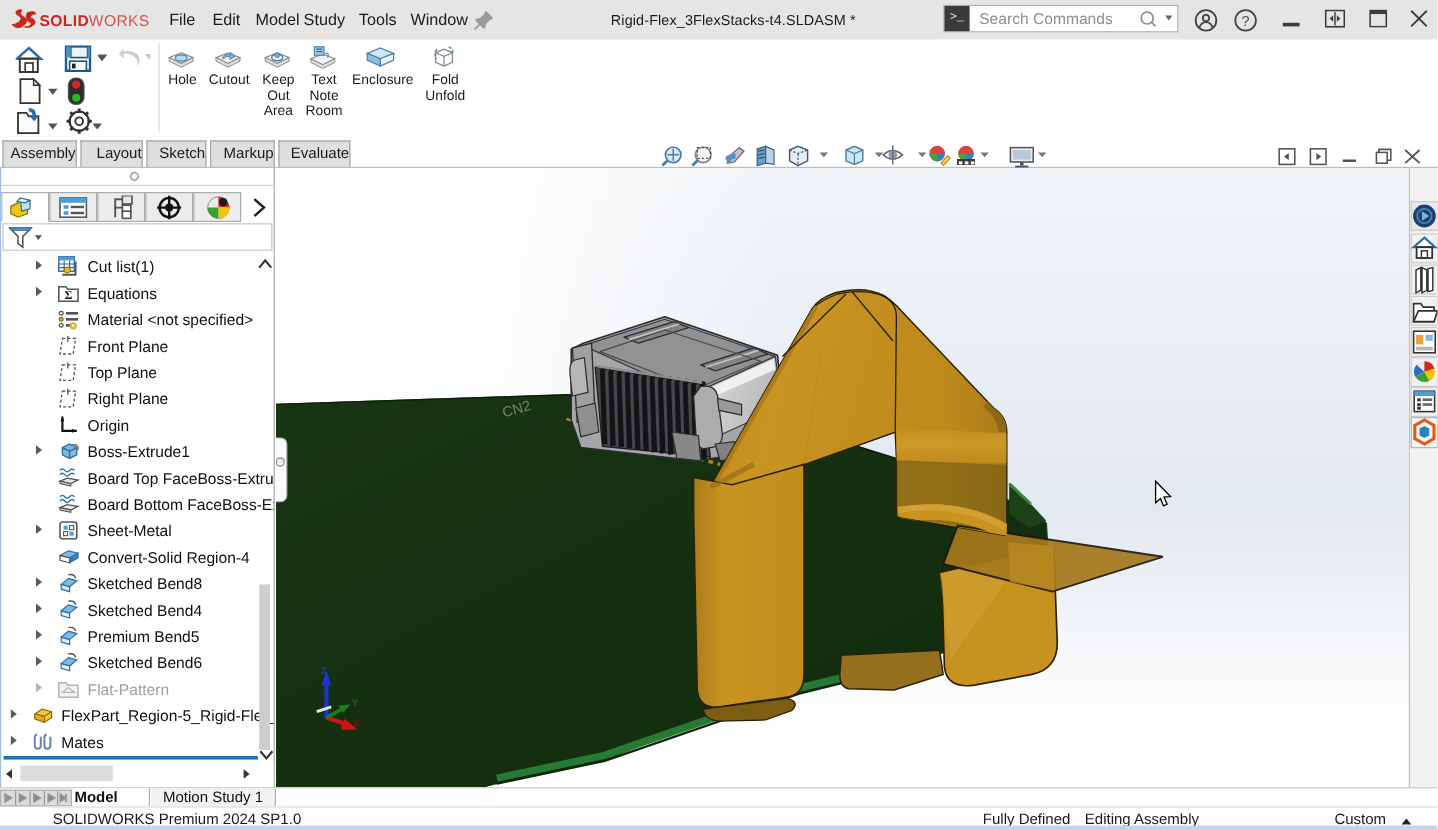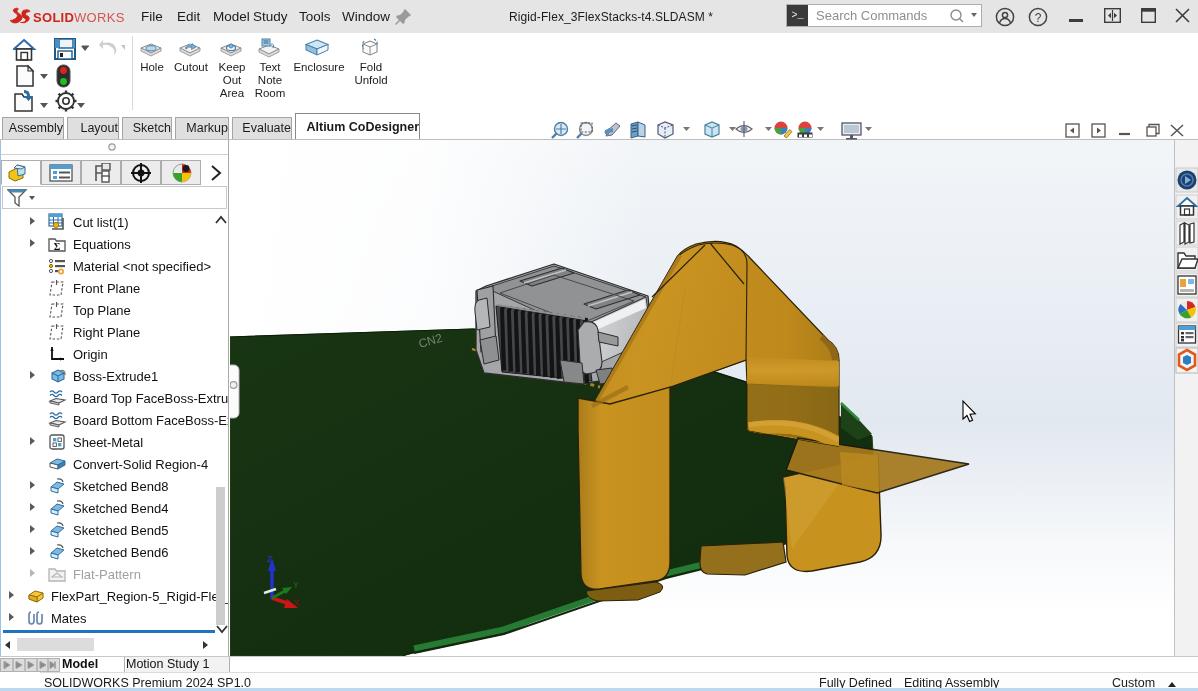--- a/index.html
+++ b/index.html
@@ -205,21 +205,20 @@
     </svg>
   </div>
 
   <div class="abs" style="left:0;top:115px;width:1198px;height:1px;background:#dadada"></div>
   <div id="tabrow">
     <div class="ctab" style="left:2px;width:62px">Assembly</div>
     <div class="ctab" style="left:67px;width:52px">Layout</div>
     <div class="ctab" style="left:122px;width:50px">Sketch</div>
     <div class="ctab" style="left:175px;width:54px">Markup</div>
     <div class="ctab" style="left:232px;width:60px">Evaluate</div>
-    <div class="ctab active" style="left:295px;width:125px">Altium CoDesigner</div>
   </div>
   <div id="tabrow-line"></div>
 
   <svg class="abs" style="left:540px;top:117px;z-index:5" width="340" height="26" viewBox="0 0 340 26">
     <g>
       <circle cx="21" cy="12" r="6.5" fill="#dce9f2" stroke="#4a7faa" stroke-width="1.4"></circle>
       <path d="M21 7 L21 17 M16 12 L26 12" stroke="#4a7faa" stroke-width="1.2"></path>
       <line x1="16.5" y1="16.5" x2="12" y2="21" stroke="#4a7faa" stroke-width="2.4"></line>
     </g>
     <g transform="translate(25,0)">
@@ -478,21 +477,21 @@
           </svg>
           <div class="lbl" style="left:72px;color:#111">Sketched Bend4</div>
         </div>
       <div class="trow" style="top:380px">
           <div class="arr" style="left:29px;border-left-color:#5a5a5a"></div>
           <svg class="abs" style="left:47px;top:1px" width="19" height="19" viewBox="0 0 19 19">
             <path d="M3 10 L9 5 L16 7 L10 12 Z" fill="#7db9e0" stroke="#2e6da4" stroke-width="1"></path>
             <path d="M3 10 L10 12 L10 16 L3 14 Z" fill="#d9edf7" stroke="#2e6da4" stroke-width="1"></path>
             <path d="M9 2 Q14 1 15 5" fill="none" stroke="#555" stroke-width="1.2"></path>
           </svg>
-          <div class="lbl" style="left:72px;color:#111">Sketched Bend5</div>
+          <div class="lbl" style="left:72px;color:#111">Premium Bend5</div>
         </div>
       <div class="trow" style="top:402px">
           <div class="arr" style="left:29px;border-left-color:#5a5a5a"></div>
           <svg class="abs" style="left:47px;top:1px" width="19" height="19" viewBox="0 0 19 19">
             <path d="M3 10 L9 5 L16 7 L10 12 Z" fill="#7db9e0" stroke="#2e6da4" stroke-width="1"></path>
             <path d="M3 10 L10 12 L10 16 L3 14 Z" fill="#d9edf7" stroke="#2e6da4" stroke-width="1"></path>
             <path d="M9 2 Q14 1 15 5" fill="none" stroke="#555" stroke-width="1.2"></path>
           </svg>
           <div class="lbl" style="left:72px;color:#111">Sketched Bend6</div>
         </div>
@@ -751,21 +750,21 @@
         <path d="M3 6 L9 2.5 L9 9.5 Z" transform="rotate(180 6 6)"></path>
         <path d="M15 6 L21 2.5 L21 9.5 Z" transform="rotate(180 18 6)"></path>
         <path d="M27 2.5 L33 6 L27 9.5 Z"></path>
         <path d="M39 2.5 L45 6 L39 9.5 Z"></path>
         <line x1="4" y1="2.5" x2="4" y2="9.5" stroke-width="1.6"></line>
         <line x1="54" y1="2.5" x2="54" y2="9.5" stroke-width="1.6"></line>
         <path d="M49 2.5 L54 6 L49 9.5 Z"></path>
       </g>
     </svg>
     <div class="abs" style="left:62px;top:0px;width:63px;height:16px;background:#fff;border-right:1px solid #b0b0b0;font-size:12.5px;font-weight:bold;color:#111;line-height:15px">Model</div>
-    <div class="abs" style="left:126px;top:0px;width:104px;height:16px;background:#f2f2f2;border-right:1px solid #b0b0b0;font-size:12.5px;color:#111;text-align:left;line-height:15px">Motion Study 1</div>
+    <div class="abs" style="left:126px;top:0px;width:104px;height:16px;background:#f2f2f2;border-right:1px solid #b0b0b0;font-size:12.5px;color:#111;text-align:center;line-height:15px">Motion Study 1</div>
   </div>
 
   <div id="statusbar">
     <div class="abs" style="left:4px;top:3px">SOLIDWORKS Premium 2024 SP1.0</div>
     <div class="abs" style="left:779px;top:3px">Fully Defined</div>
     <div class="abs" style="left:864px;top:3px">Editing Assembly</div>
     <div class="abs" style="left:1072px;top:3px">Custom</div>
     <div class="abs" style="left:1128px;top:9px;width:0;height:0;border-bottom:5px solid #222;border-left:4px solid transparent;border-right:4px solid transparent"></div>
     <svg class="abs" style="left:1158px;top:2px" width="20" height="15" viewBox="0 0 20 15">
       <path d="M2 8 L9 2 L17 4 L11 10 Z" fill="#fff" stroke="#444" stroke-width="1.2"></path>

